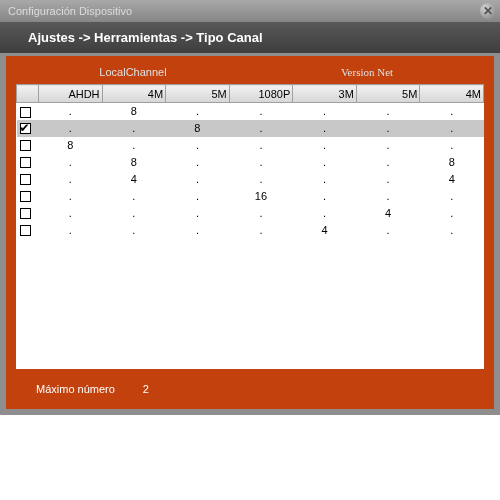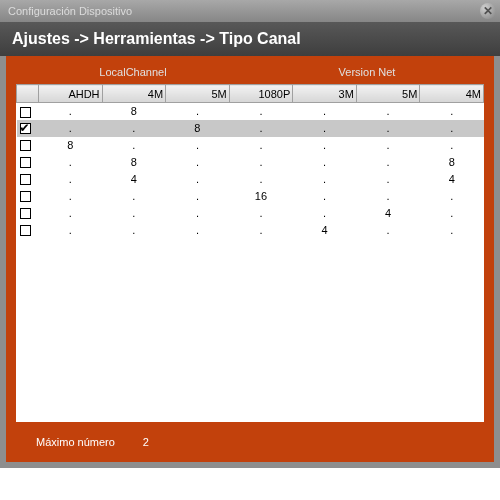--- a/index.html
+++ b/index.html
@@ -6,21 +6,21 @@
   html, body {
     margin: 0; padding: 0;
     width: 500px; height: 500px;
     font-family: Arial, Helvetica, sans-serif;
     font-size: 11px;
     background: #fff;
     overflow: hidden;
   }
   .window {
     position: relative;
-    width: 500px; height: 468px;
+    width: 500px; height: 415px;
     background: #8e8e8e;
   }
   .titlebar {
     position: relative;
     height: 22px;
     background: linear-gradient(#a8a8a8, #868686);
     color: #dcdcdc;
     display: flex;
     align-items: center;
     padding: 0 8px;
@@ -36,40 +36,40 @@
     display: flex; align-items: center; justify-content: center;
     font-weight: bold;
     font-size: 12px;
     line-height: 1;
     cursor: pointer;
   }
   .breadcrumb {
     background: linear-gradient(#585858, #3e3e3e);
     color: #fff;
     font-weight: bold;
-    font-size: 16px;
-    padding: 8px 12px;
+    font-size: 13px;
+    padding: 8px 28px;
   }
   .body {
     background: #c2410c;
     position: absolute;
     top: 56px; left: 6px; right: 6px; bottom: 6px;
     padding: 10px 10px 4px 10px;
     color: #fff;
     display: flex;
     flex-direction: column;
   }
   .group-headers {
     display: flex;
     color: #e0e0e0;
     font-size: 11px;
     margin-bottom: 6px;
   }
   .group-headers .gh-local { flex: 0 0 50%; text-align: center; }
-  .group-headers .gh-net   { flex: 0 0 50%; text-align: center; }
+  .group-headers .gh-net   { flex: 0 0 50%; text-align: center; font-family: Liberation Serif, serif; }
 
   .table-wrap {
     flex: 1;
     background: #fff;
     color: #000;
     overflow: hidden;
     position: relative;
   }
   table {
     width: 100%;

